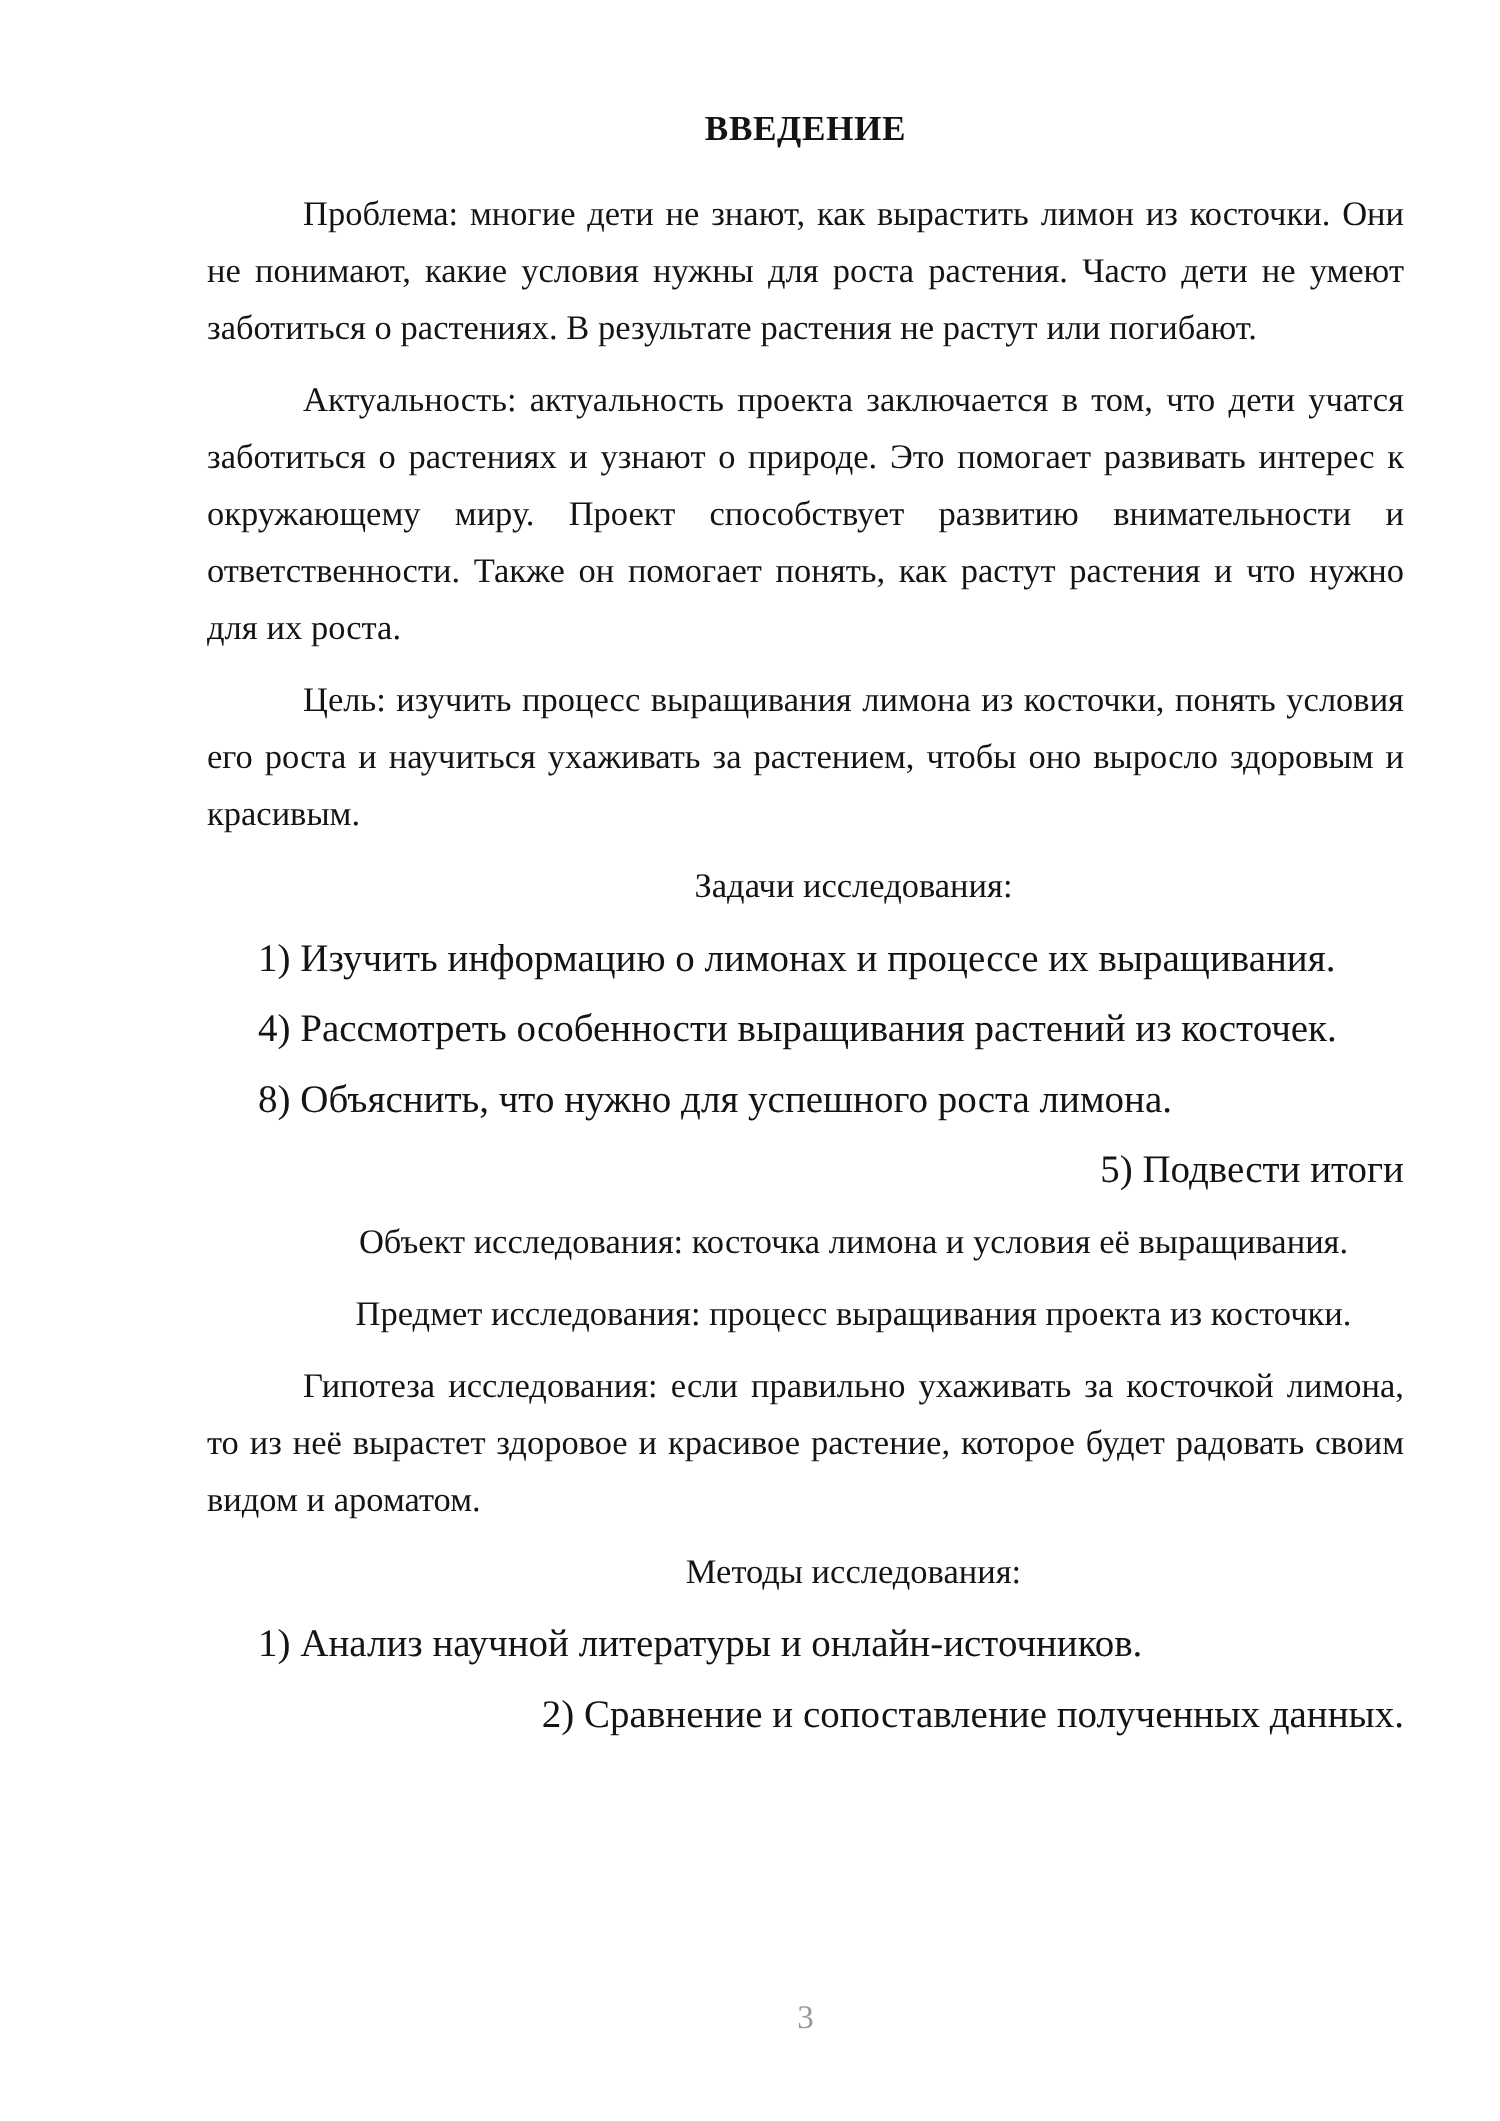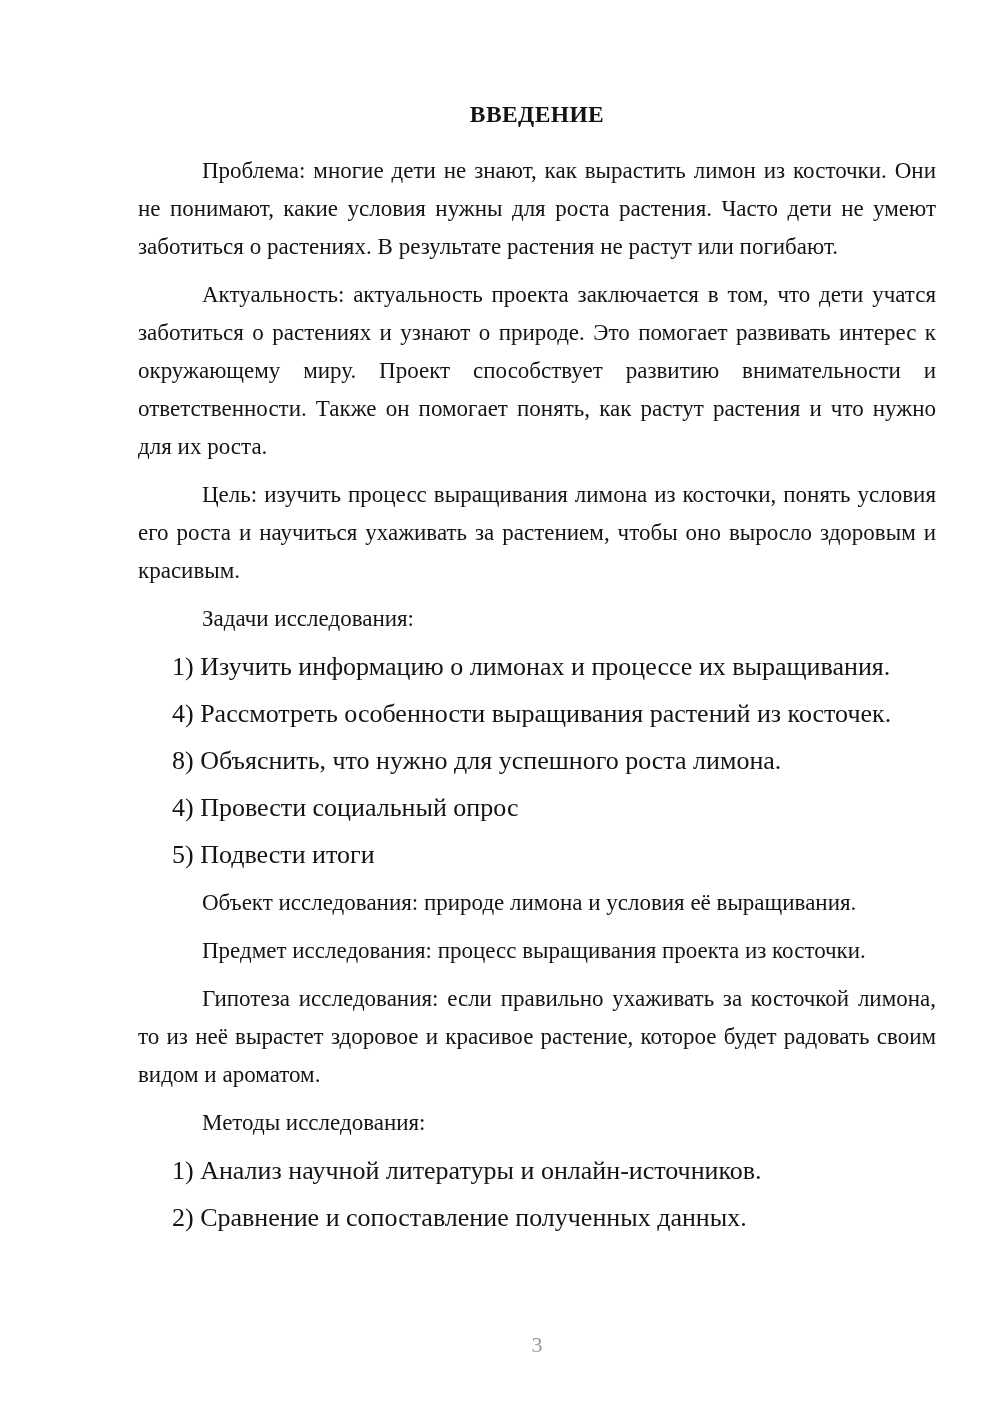--- a/index.html
+++ b/index.html
@@ -17,21 +17,21 @@
     margin: 0 auto;
     overflow: hidden;
     font-family: "Liberation Serif", "DejaVu Serif", serif;
     color: #141414;
     box-sizing: border-box;
   }
 
   .content {
     position: absolute;
     left: 138px;
-    top: 100px;
+    top: 72px;
     width: 798px;
   }
 
   .doc-title {
     font-size: 23.5px;
     font-weight: bold;
     text-align: center;
     letter-spacing: 0.4px;
     margin: 0 0 24px 0;
     line-height: 1.2;
@@ -46,21 +46,21 @@
     margin: 0 0 10px 0;
     hyphens: none;
     word-spacing: 0.1px;
   }
 
   
   .lead-line {
     font-size: 23px;
     line-height: 38px;
     text-indent: 64px;
-    text-align: left;
+    text-align: center;
     margin: 0 0 10px 0;
   }
 
   .num-list {
     list-style: none;
     margin: 0 0 10px 0;
     padding: 0;
   }
 
   .num-item {
@@ -68,20 +68,21 @@
     line-height: 38px;
     text-align: left;
     margin: 0 0 9px 0;
     padding-left: 34px;
     text-indent: -34px;
     margin-left: 34px;
   }
 
   .num-item:last-child {
     margin-bottom: 10px;
+    text-align: right;
   }
 
   .page-number {
     position: absolute;
     left: 0;
     top: 1332px;
     width: 1000px;
     text-align: center;
     font-size: 22px;
     color: #9a9a9a;
@@ -107,25 +108,24 @@
     <p class="para">Актуальность: актуальность проекта заключается в том, что дети учатся заботиться о растениях и узнают о природе. Это помогает развивать интерес к окружающему миру. Проект способствует развитию внимательности и ответственности. Также он помогает понять, как растут растения и что нужно для их роста.</p>
 
     <p class="para">Цель: изучить процесс выращивания лимона из косточки, понять условия его роста и научиться ухаживать за растением, чтобы оно выросло здоровым и красивым.</p>
 
     <p class="lead-line">Задачи исследования:</p>
 
     <ul class="num-list">
       <li class="num-item">1) Изучить информацию о лимонах и процессе их выращивания.</li>
       <li class="num-item">4) Рассмотреть особенности выращивания растений из косточек.</li>
       <li class="num-item">8) Объяснить, что нужно для успешного роста лимона.</li>
-      <li class="num-item">4) Провести социальный опрос</li>
       <li class="num-item">5) Подвести итоги</li>
     </ul>
 
-    <p class="lead-line">Объект исследования: природе лимона и условия её выращивания.</p>
+    <p class="lead-line">Объект исследования: косточка лимона и условия её выращивания.</p>
 
     <p class="lead-line">Предмет исследования: процесс выращивания проекта из косточки.</p>
 
     <p class="para">Гипотеза исследования: если правильно ухаживать за косточкой лимона, то из неё вырастет здоровое и красивое растение, которое будет радовать своим видом и ароматом.</p>
 
     <p class="lead-line">Методы исследования:</p>
 
     <ul class="num-list">
       <li class="num-item">1) Анализ научной литературы и онлайн-источников.</li>
       <li class="num-item">2) Сравнение и сопоставление полученных данных.</li>

